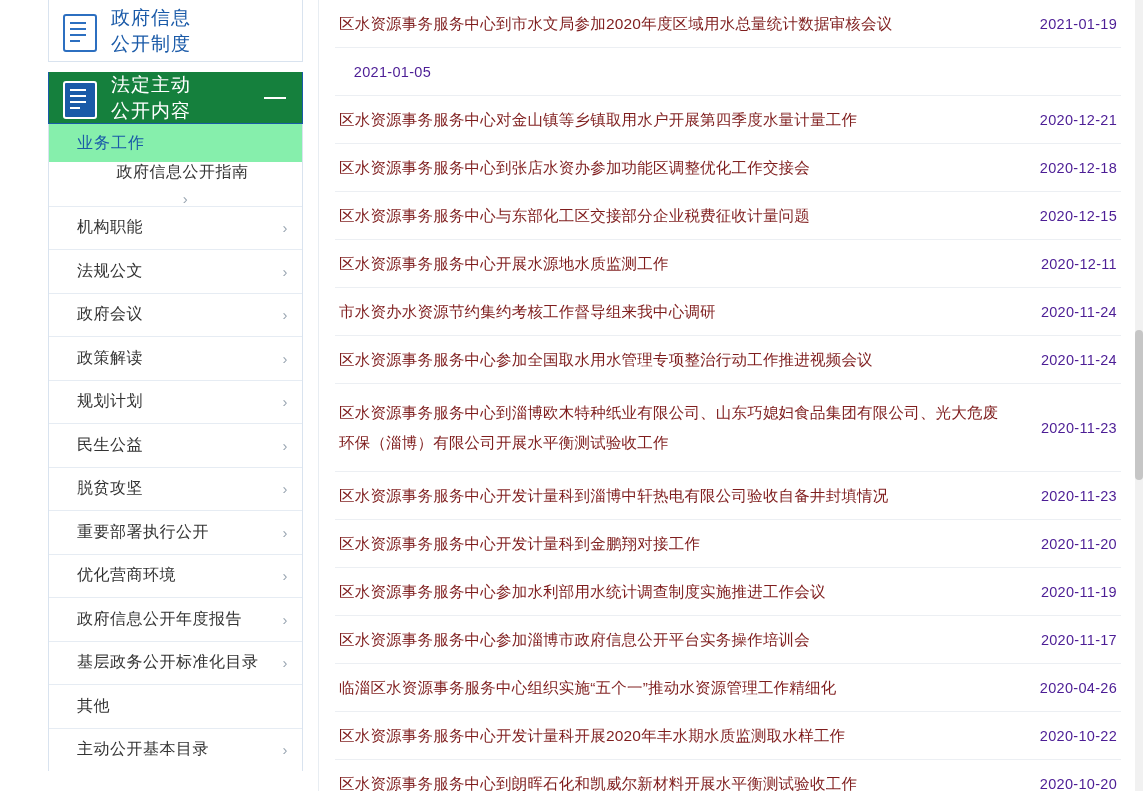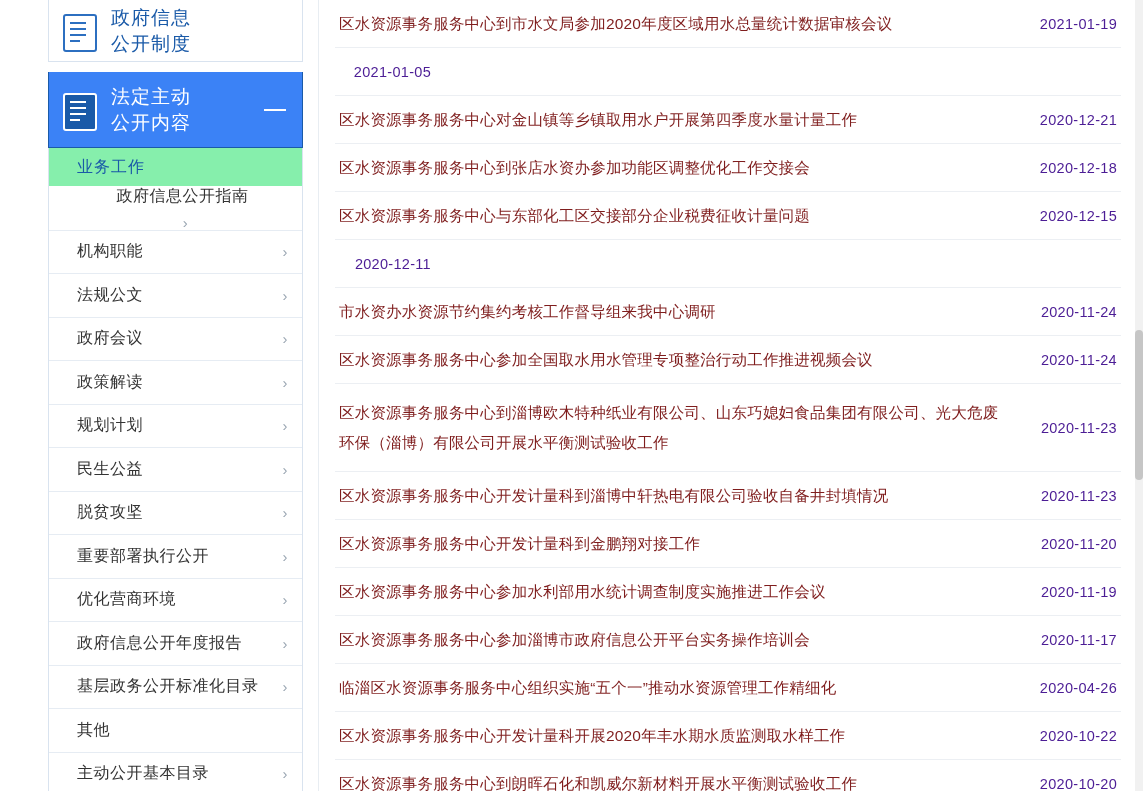--- a/index.html
+++ b/index.html
@@ -79,23 +79,23 @@
     background: #2c6fc0;
     display: block;
   }
   .doc-glyph i:nth-child(1) { top: 6px;  width: 16px; }
   .doc-glyph i:nth-child(2) { top: 12px; width: 16px; }
   .doc-glyph i:nth-child(3) { top: 18px; width: 16px; }
   .doc-glyph i:nth-child(4) { top: 24px; width: 10px; }
 
   
   .nav-card.active {
-    background: #3b82f6;
+    background: #15803d;
     border-color: #1a5aa8;
-    height: 76px;
+    height: 52px;
     margin-top: 10px;
     color: #ffffff;
   }
   .nav-card.active .card-title { color: #ffffff; }
   .nav-card.active .doc-glyph {
     border-color: #ffffff;
     background: #1a5aa8;
   }
   .nav-card.active .doc-glyph i { background: #ffffff; }
   .nav-card .minus {
@@ -351,20 +351,21 @@
         <span class="news-title">区水资源事务服务中心到张店水资办参加功能区调整优化工作交接会</span>
         <span class="news-date">2020-12-18</span>
       </div>
 
       <div class="news-row">
         <span class="news-title">区水资源事务服务中心与东部化工区交接部分企业税费征收计量问题</span>
         <span class="news-date">2020-12-15</span>
       </div>
 
       <div class="news-row">
+        <span class="news-title">区水资源事务服务中心开展水源地水质监测工作</span>
         <span class="news-date">2020-12-11</span>
       </div>
 
       <div class="news-row">
         <span class="news-title">市水资办水资源节约集约考核工作督导组来我中心调研</span>
         <span class="news-date">2020-11-24</span>
       </div>
 
       <div class="news-row">
         <span class="news-title">区水资源事务服务中心参加全国取水用水管理专项整治行动工作推进视频会议</span>

